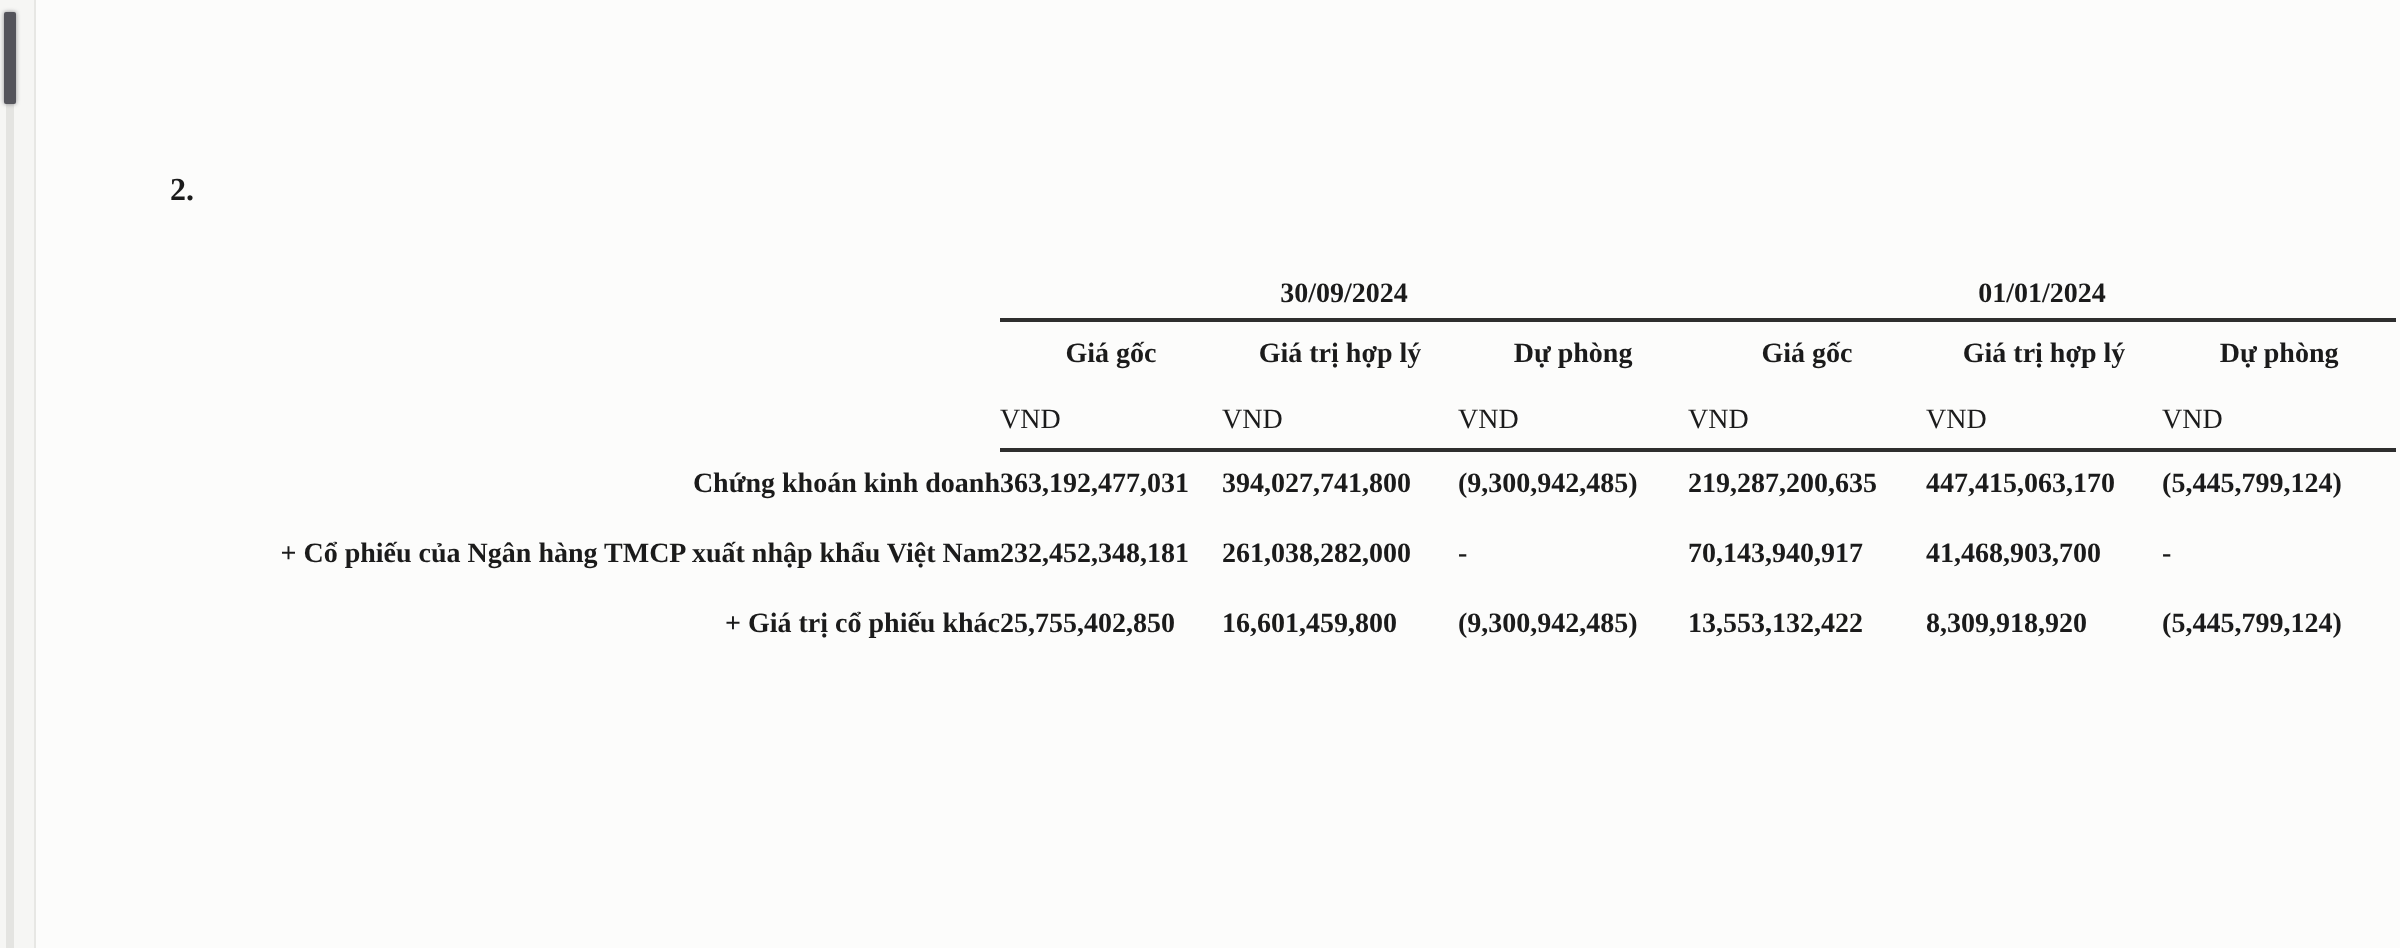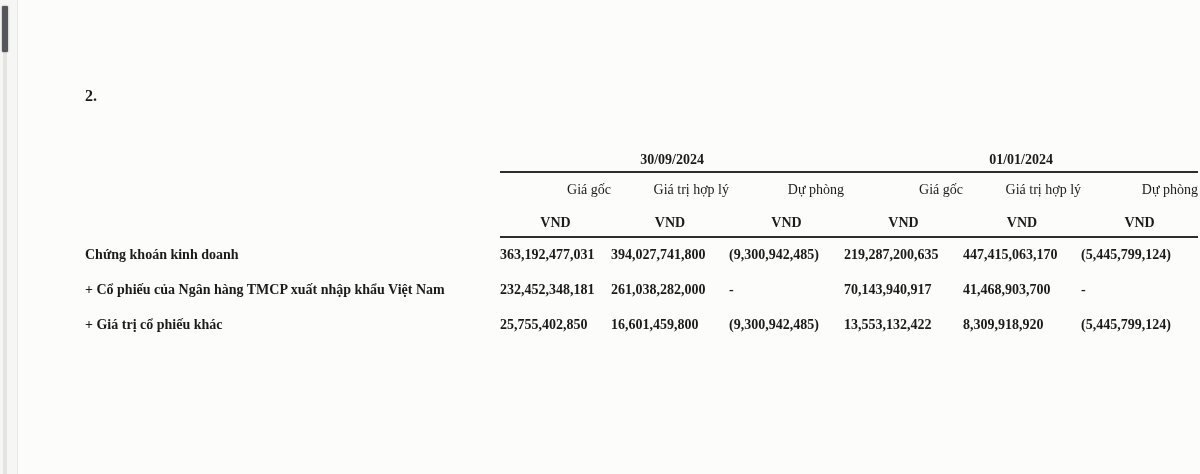--- a/index.html
+++ b/index.html
@@ -19,34 +19,34 @@
 
   .content { position: absolute; left: 85px; top: 86px; width: 1113px; }
 
   .heading { display: flex; font-weight: bold; font-size: 16px; line-height: 20px; }
   .heading-number { width: 65px; }
 
   table.fin {
     border-collapse: collapse;
     table-layout: fixed;
     width: 1113px;
-    margin-top: 42px;
+    margin-top: 30px;
     font-size: 14px;
   }
   table.fin td, table.fin th { padding: 0; overflow: hidden; white-space: nowrap; font-weight: bold; }
 
   tr.period-row td, tr.period-row th { height: 24px; vertical-align: bottom; padding-bottom: 3px; }
   tr.period-row th.period { text-align: center; font-weight: bold; border-bottom: 2px solid #2e2e2e; }
 
-  tr.colhdr-row th { height: 33px; vertical-align: bottom; padding-bottom: 7px; text-align: right; font-weight: normal; }
-  tr.unit-row th { height: 32px; vertical-align: bottom; padding-bottom: 5px; text-align: center; font-weight: bold; }
+  tr.colhdr-row th { height: 33px; vertical-align: bottom; padding-bottom: 7px; text-align: center; font-weight: bold; }
+  tr.unit-row th { height: 32px; vertical-align: bottom; padding-bottom: 5px; text-align: left; font-weight: normal; }
   tr.unit-row th.num { border-bottom: 2px solid #2e2e2e; }
 
   tbody tr.data-row td { height: 35px; vertical-align: bottom; padding-bottom: 9px; }
-  td.lbl { text-align: left; }
+  td.lbl { text-align: right; }
   td.num, th.num { }
   tr.total td { font-weight: bold; }
   td.dash { padding-right: 14px; }
 </style>
 </head>
 <body>
 
 <div class="margin-strip"></div>
 <div class="page-edge-line"></div>
 <div class="binding-shadow"></div>

